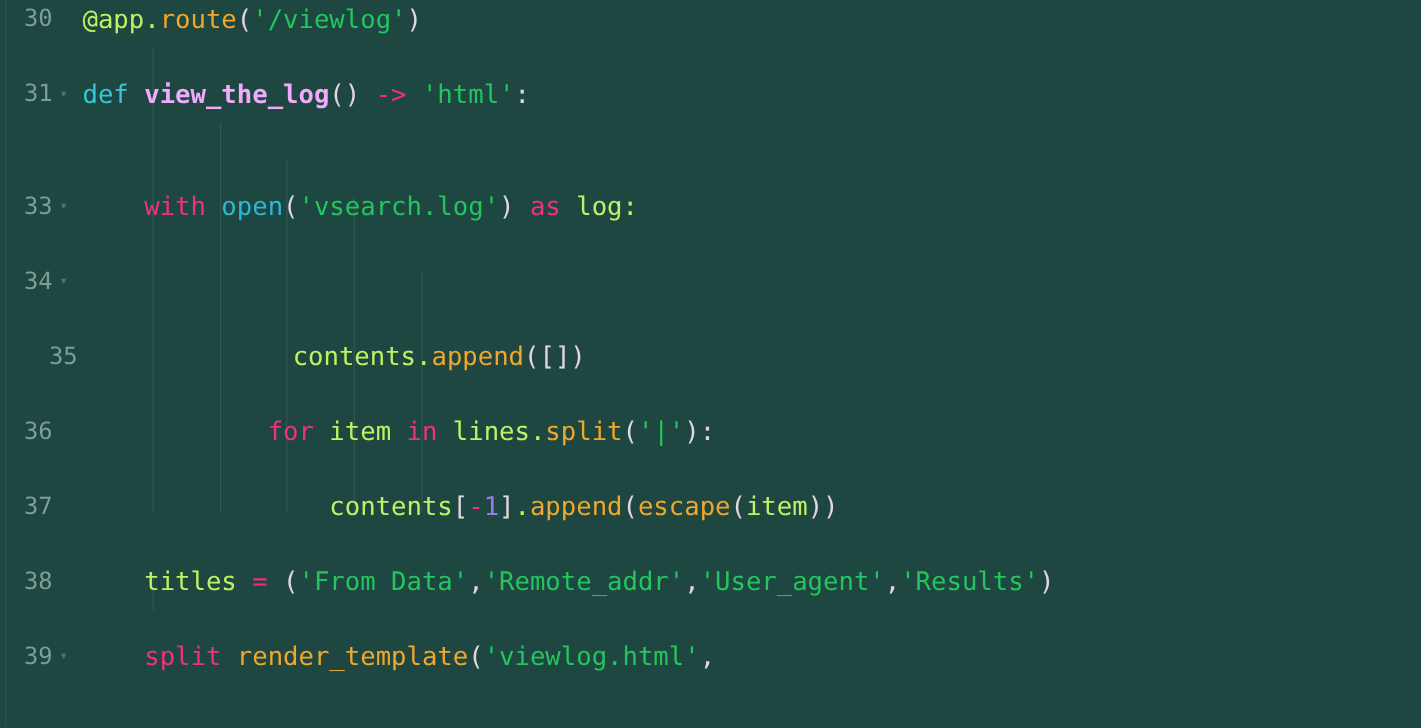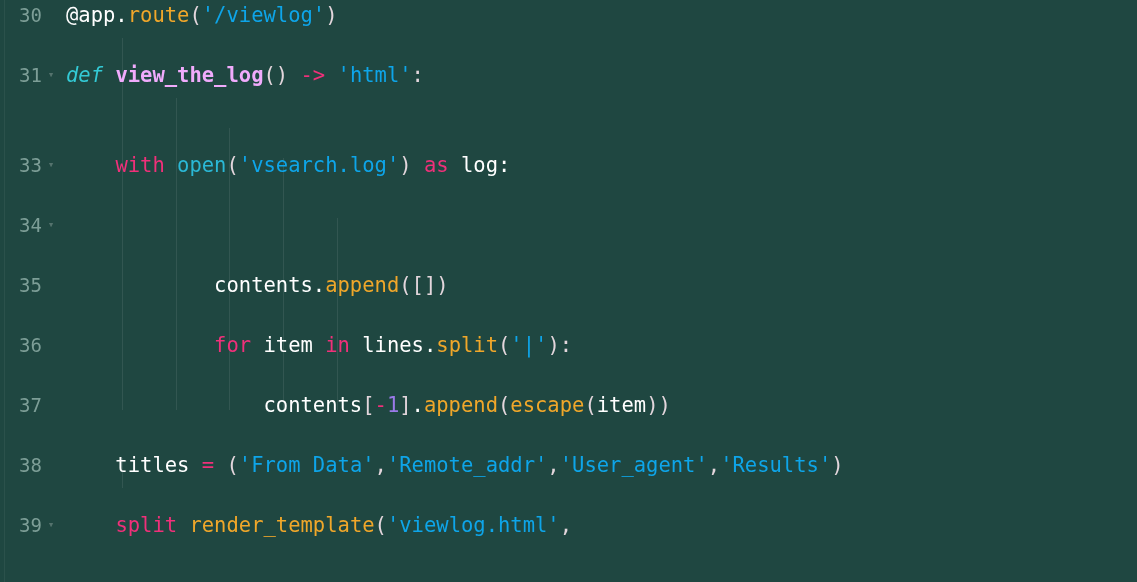--- a/index.html
+++ b/index.html
@@ -91,27 +91,27 @@
     position: absolute;
     left: 66px;
     top: 0;
     line-height: 30px;
     white-space: pre;
     font-family: "DejaVu Sans Mono", monospace;
     font-size: 20.5px;
   }
 
   
-  .t-plain    { color: #ffffff; }
+  .t-plain    { color: #bef264; }
   .t-kw       { color: #f0307a; }          
-  .t-kw-it    { color: #33c9d4; font-style: italic; }  
+  .t-kw-it    { color: #33c9d4; }  
   .t-builtin  { color: #2bb8d6; }          
   .t-fn       { color: #f0a72a; }          
   .t-fnname   { color: #f0abfc; font-weight: bold; }   
-  .t-str      { color: #0ea5e9; }          
+  .t-str      { color: #22c55e; }          
   .t-punct    { color: #e3d6dc; }          
   .t-op       { color: #f0307a; }          
   .t-num      { color: #9a7ae8; }
 </style>
 </head>
 <body>
 
 <div id="editor">
 
   <div id="left-rule"></div>
@@ -123,20 +123,20 @@
       <div class="iguide" style="left: 283px; top: 158px; height: 252px;"></div>
       <div class="iguide" style="left: 337px; top: 218px; height: 192px;"></div>
       <div class="iguide" style="left: 122px; top: 458px; height: 30px;"></div>
     </div>
 
   <div id="code-area">
       <div class="code-line" style="top: 0px; padding-left: 21px;"><span class="gutter-num">30</span><span class="line-text"><span class="t-plain">@app.</span><span class="t-fn">route</span><span class="t-punct">(</span><span class="t-str">'/viewlog'</span><span class="t-punct">)</span></span></div>
       <div class="code-line" style="top: 30px;"><span class="gutter-num">31</span><span class="fold">▾</span><span class="line-text"><span class="t-kw-it">def</span><span class="t-plain"> </span><span class="t-fnname">view_the_log</span><span class="t-punct">()</span><span class="t-plain"> </span><span class="t-op">-&gt;</span><span class="t-plain"> </span><span class="t-str">'html'</span><span class="t-punct">:</span></span></div>
       <div class="code-line" style="top: 90px;"><span class="gutter-num">33</span><span class="fold">▾</span><span class="line-text"><span class="t-plain">    </span><span class="t-kw">with</span><span class="t-plain"> </span><span class="t-builtin">open</span><span class="t-punct">(</span><span class="t-str">'vsearch.log'</span><span class="t-punct">)</span><span class="t-plain"> </span><span class="t-kw">as</span><span class="t-plain"> log:</span></span></div>
       <div class="code-line" style="top: 120px;"><span class="gutter-num">34</span><span class="fold">▾</span></div>
-      <div class="code-line" style="top: 150px;"><span class="gutter-num">35</span><span class="line-text"><span class="t-plain">            contents.</span><span class="t-fn">append</span><span class="t-punct">(</span><span class="t-punct">[]</span><span class="t-punct">)</span></span></div>
+      <div class="code-line" style="top: 150px; margin-left: 20px;"><span class="gutter-num">35</span><span class="line-text"><span class="t-plain">            contents.</span><span class="t-fn">append</span><span class="t-punct">(</span><span class="t-punct">[]</span><span class="t-punct">)</span></span></div>
       <div class="code-line" style="top: 180px;"><span class="gutter-num">36</span><span class="line-text"><span class="t-plain">            </span><span class="t-kw">for</span><span class="t-plain"> item </span><span class="t-kw">in</span><span class="t-plain"> lines.</span><span class="t-fn">split</span><span class="t-punct">(</span><span class="t-str">'|'</span><span class="t-punct">)</span><span class="t-punct">:</span></span></div>
       <div class="code-line" style="top: 210px;"><span class="gutter-num">37</span><span class="line-text"><span class="t-plain">                contents</span><span class="t-punct">[</span><span class="t-op">-</span><span class="t-num">1</span><span class="t-punct">]</span><span class="t-plain">.</span><span class="t-fn">append</span><span class="t-punct">(</span><span class="t-fn">escape</span><span class="t-punct">(</span><span class="t-plain">item</span><span class="t-punct">))</span></span></div>
       <div class="code-line" style="top: 240px;"><span class="gutter-num">38</span><span class="line-text"><span class="t-plain">    titles </span><span class="t-op">=</span><span class="t-plain"> </span><span class="t-punct">(</span><span class="t-str">'From Data'</span><span class="t-punct">,</span><span class="t-str">'Remote_addr'</span><span class="t-punct">,</span><span class="t-str">'User_agent'</span><span class="t-punct">,</span><span class="t-str">'Results'</span><span class="t-punct">)</span></span></div>
       <div class="code-line" style="top: 270px;"><span class="gutter-num">39</span><span class="fold">▾</span><span class="line-text"><span class="t-plain">    </span><span class="t-kw">split</span><span class="t-plain"> </span><span class="t-fn">render_template</span><span class="t-punct">(</span><span class="t-str">'viewlog.html'</span><span class="t-punct">,</span></span></div>
     </div>
 
 </div>
 
 </body></html>

